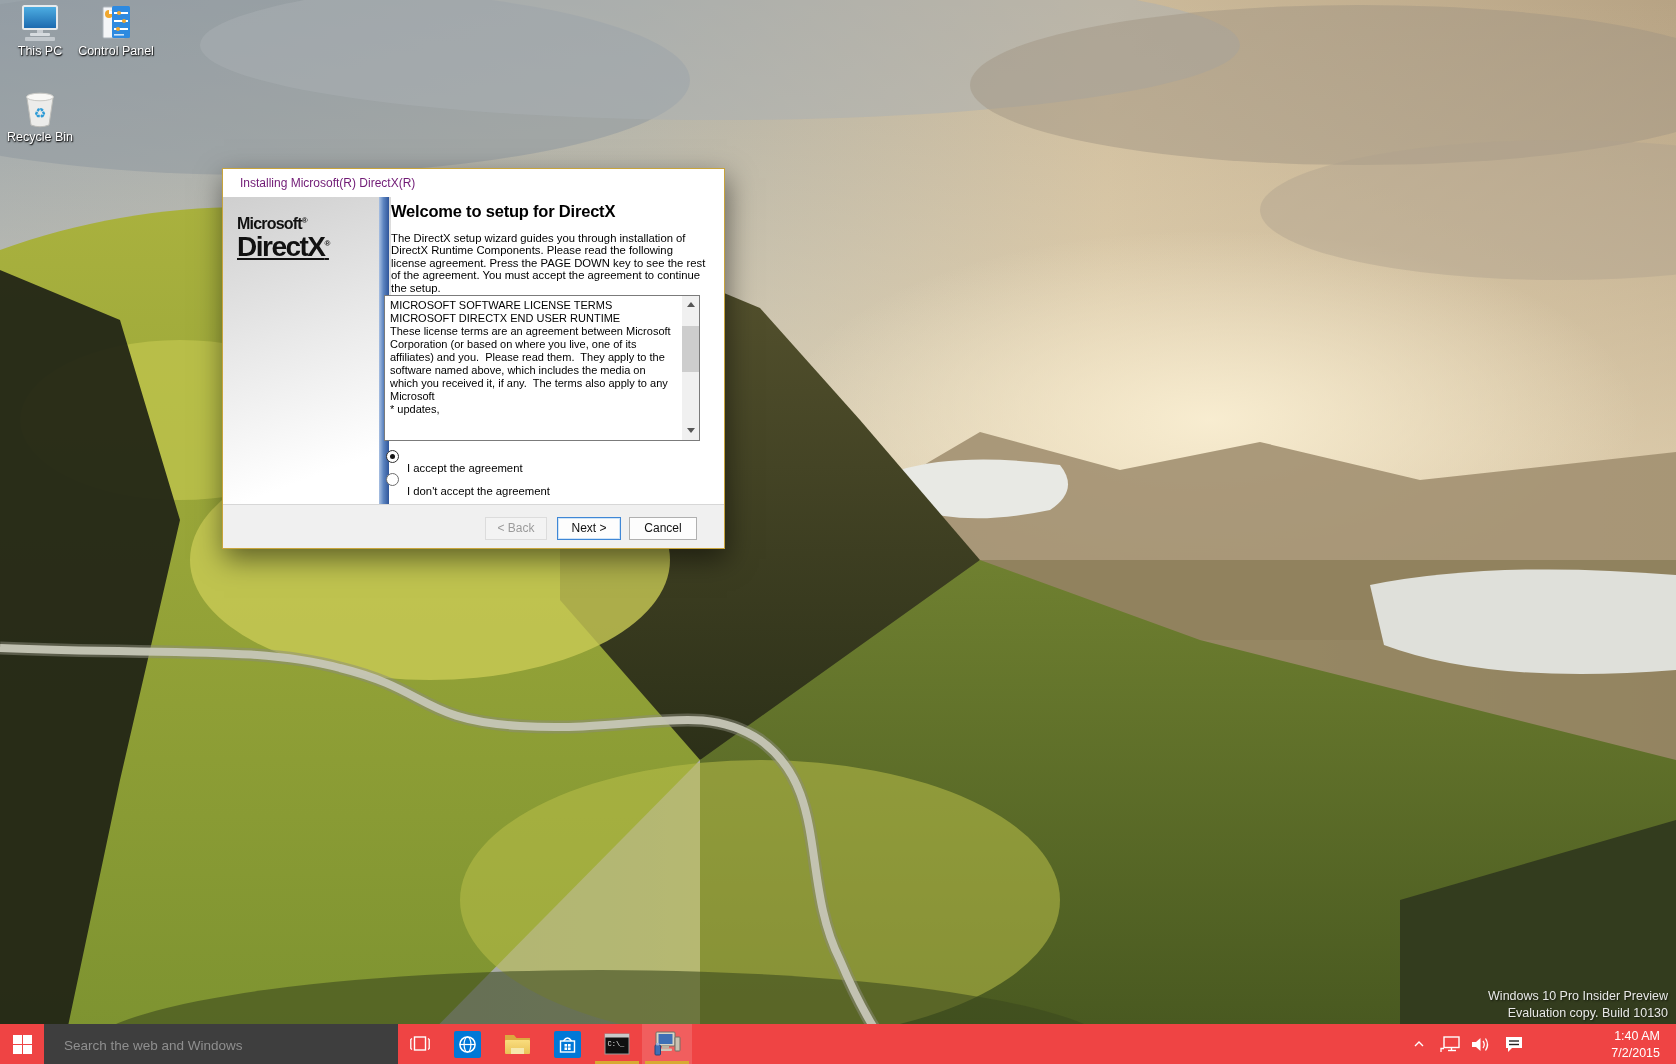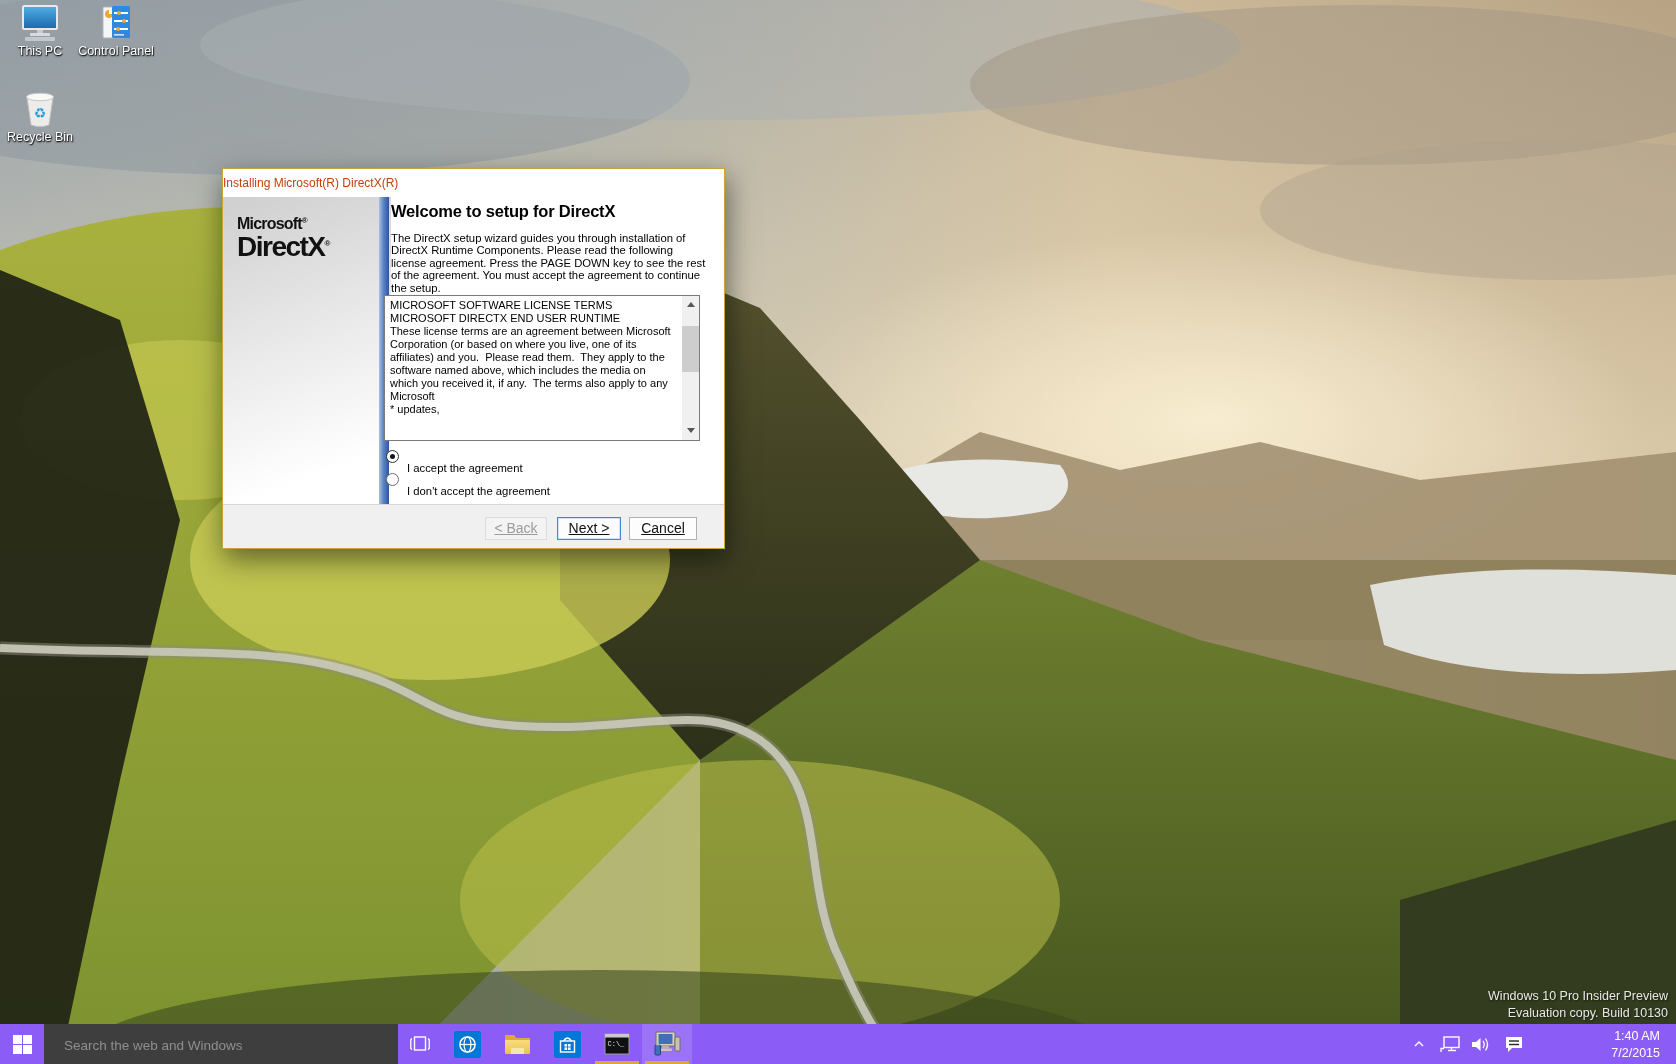--- a/index.html
+++ b/index.html
@@ -11,28 +11,28 @@
   .desk-icon{position:absolute;width:76px;text-align:center;cursor:default;}
   .desk-icon .glyph{display:block;margin:0 auto;}
   .desk-icon .lbl{color:#fff;font-size:12.5px;line-height:14px;margin-top:2px;
     text-shadow:0 1px 2px rgba(0,0,0,.9),1px 1px 1px rgba(0,0,0,.7);}
 
   
   #dlg{position:absolute;left:222px;top:168px;width:501px;height:379px;
     background:#fff;border:1px solid #c8a43c;box-shadow:2px 10px 26px rgba(0,0,0,.5);
     font-size:11px;color:#000;}
   #dlg-title{position:absolute;left:0;top:0;right:0;height:28px;background:#fff;
-    font-size:12px;color:#c2410c;line-height:28px;}
+    font-size:12px;color:#701a75;line-height:28px;padding-left:17px;}
   #dlg-left{position:absolute;left:0;top:28px;width:156px;height:307px;
     background:linear-gradient(160deg,#cfcfcf 0%,#e9e9e9 45%,#ffffff 85%);padding-left:12px;}
   #dlg-stripe{position:absolute;left:156px;top:28px;width:10px;height:307px;
     background:linear-gradient(to right,#a9c0e2 0%,#5c84c0 45%,#2f559a 100%);}
   #logo{position:absolute;left:14px;top:18px;color:#111;}
   #logo .ms{font-size:16px;font-weight:600;letter-spacing:-.8px;}
-  #logo .dx{font-size:28px;font-weight:700;letter-spacing:-1.5px;margin-top:-2px;}
+  #logo .dx{font-size:28px;font-weight:700;letter-spacing:-1.5px;margin-top:-2px;text-decoration:underline;}
   #logo sup{font-size:8px;}
   #dlg-heading{position:absolute;left:168px;top:33px;font-size:16.5px;font-weight:bold;
     letter-spacing:-.2px;}
   .intro-line{position:relative;height:12.4px;font-size:11.3px;white-space:pre;}
   #intro{position:absolute;left:168px;top:63px;}
   #lic{position:absolute;left:161px;top:126px;width:314px;height:144px;
     border:1px solid #7b7b7b;background:#fff;overflow:hidden;}
   #lic-text{position:absolute;left:5px;top:3px;right:20px;}
   .lic-line{height:13px;font-size:11px;white-space:pre;}
   #lic-sb{position:absolute;right:0;top:0;width:17px;bottom:0;background:#f0f0f0;}
@@ -44,34 +44,34 @@
     border-top:5px solid #565656;width:0;height:0;}
   #sb-thumb{position:absolute;left:0;top:30px;width:17px;height:46px;background:#cdcdcd;}
   .radio-row{position:absolute;left:163px;height:14px;}
   .radio{position:absolute;left:0;top:0;width:13px;height:13px;border-radius:50%;
     border:1px solid #2f2f2f;background:#fff;box-sizing:border-box;}
   .radio .dot{position:absolute;left:3px;top:3px;width:5px;height:5px;border-radius:50%;
     background:#151515;}
   .radio-lbl{position:absolute;left:21px;top:12px;font-size:11.3px;white-space:pre;}
   #dlg-footer{position:absolute;left:0;top:335px;right:0;bottom:0;background:#f0f0f0;
     border-top:1px solid #d7d7d7;}
-  .dlg-btn{position:absolute;top:12px;height:23px;font-size:14px;text-align:center;
+  .dlg-btn{position:absolute;top:12px;height:23px;font-size:12px;text-align:center;
     line-height:21px;box-sizing:border-box;background:#fdfdfd;border:1px solid #b0b0b0;
-    color:#111;text-decoration:underline;}
+    color:#111;}
   #btn-back{left:262px;width:62px;color:#9b9b9b;background:#f3f3f3;border-color:#dcdcdc;}
   #btn-next{left:334px;width:64px;border:1px solid #3f87d6;box-shadow:0 0 0 1px #cfe4f7 inset;}
   #btn-cancel{left:406px;width:68px;}
 
   
   #watermark{position:absolute;right:8px;top:988px;text-align:right;
     color:rgba(248,248,248,.92);font-size:12.5px;line-height:17px;
     text-shadow:1px 1px 2px rgba(0,0,0,.6);}
 
   
-  #taskbar{position:absolute;left:0;top:1024px;width:1676px;height:40px;background:#8b5cf6;}
+  #taskbar{position:absolute;left:0;top:1024px;width:1676px;height:40px;background:#ef4444;}
   .tb-btn{position:absolute;top:0;height:40px;display:flex;align-items:center;
     justify-content:center;}
   #tb-start{left:0;width:44px;}
   #tb-search{position:absolute;left:44px;top:0;width:354px;height:40px;background:#3e3e3e;}
   #tb-search input{position:absolute;left:18px;top:0;width:320px;height:40px;border:0;
     background:transparent;outline:none;color:#bdbdbd;font-size:13.5px;
     font-family:"Liberation Sans",sans-serif;}
   #tb-search input::placeholder{color:#8f8f8f;opacity:1;}
   .tb-btn.running::after{content:"";position:absolute;left:3px;right:3px;bottom:0;
     height:3px;background:#d9a932;}

